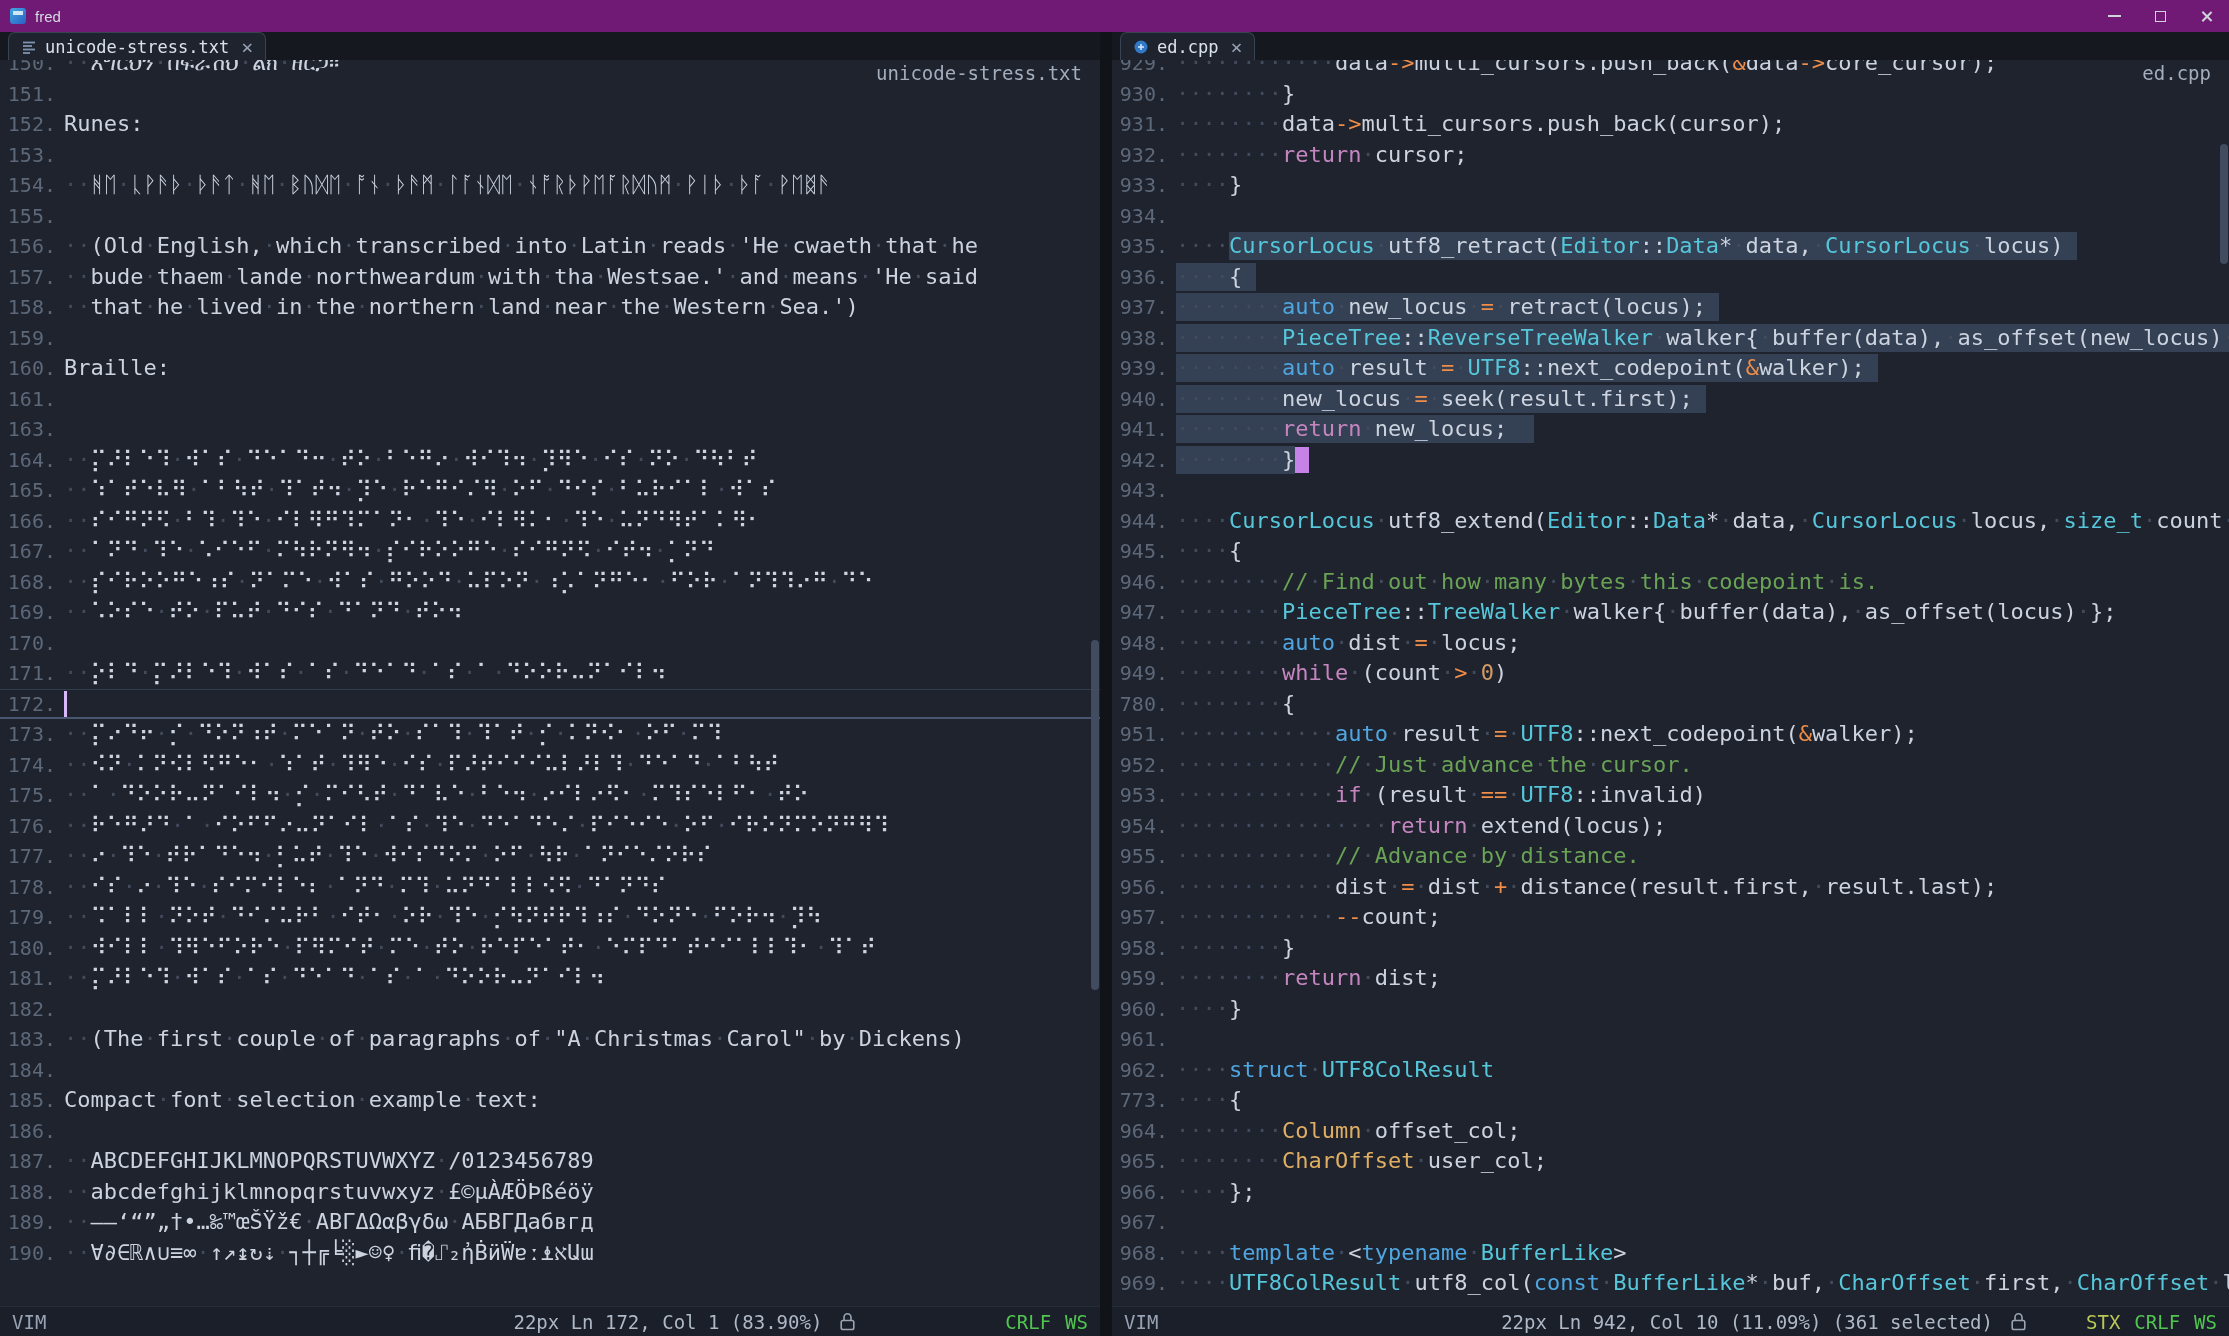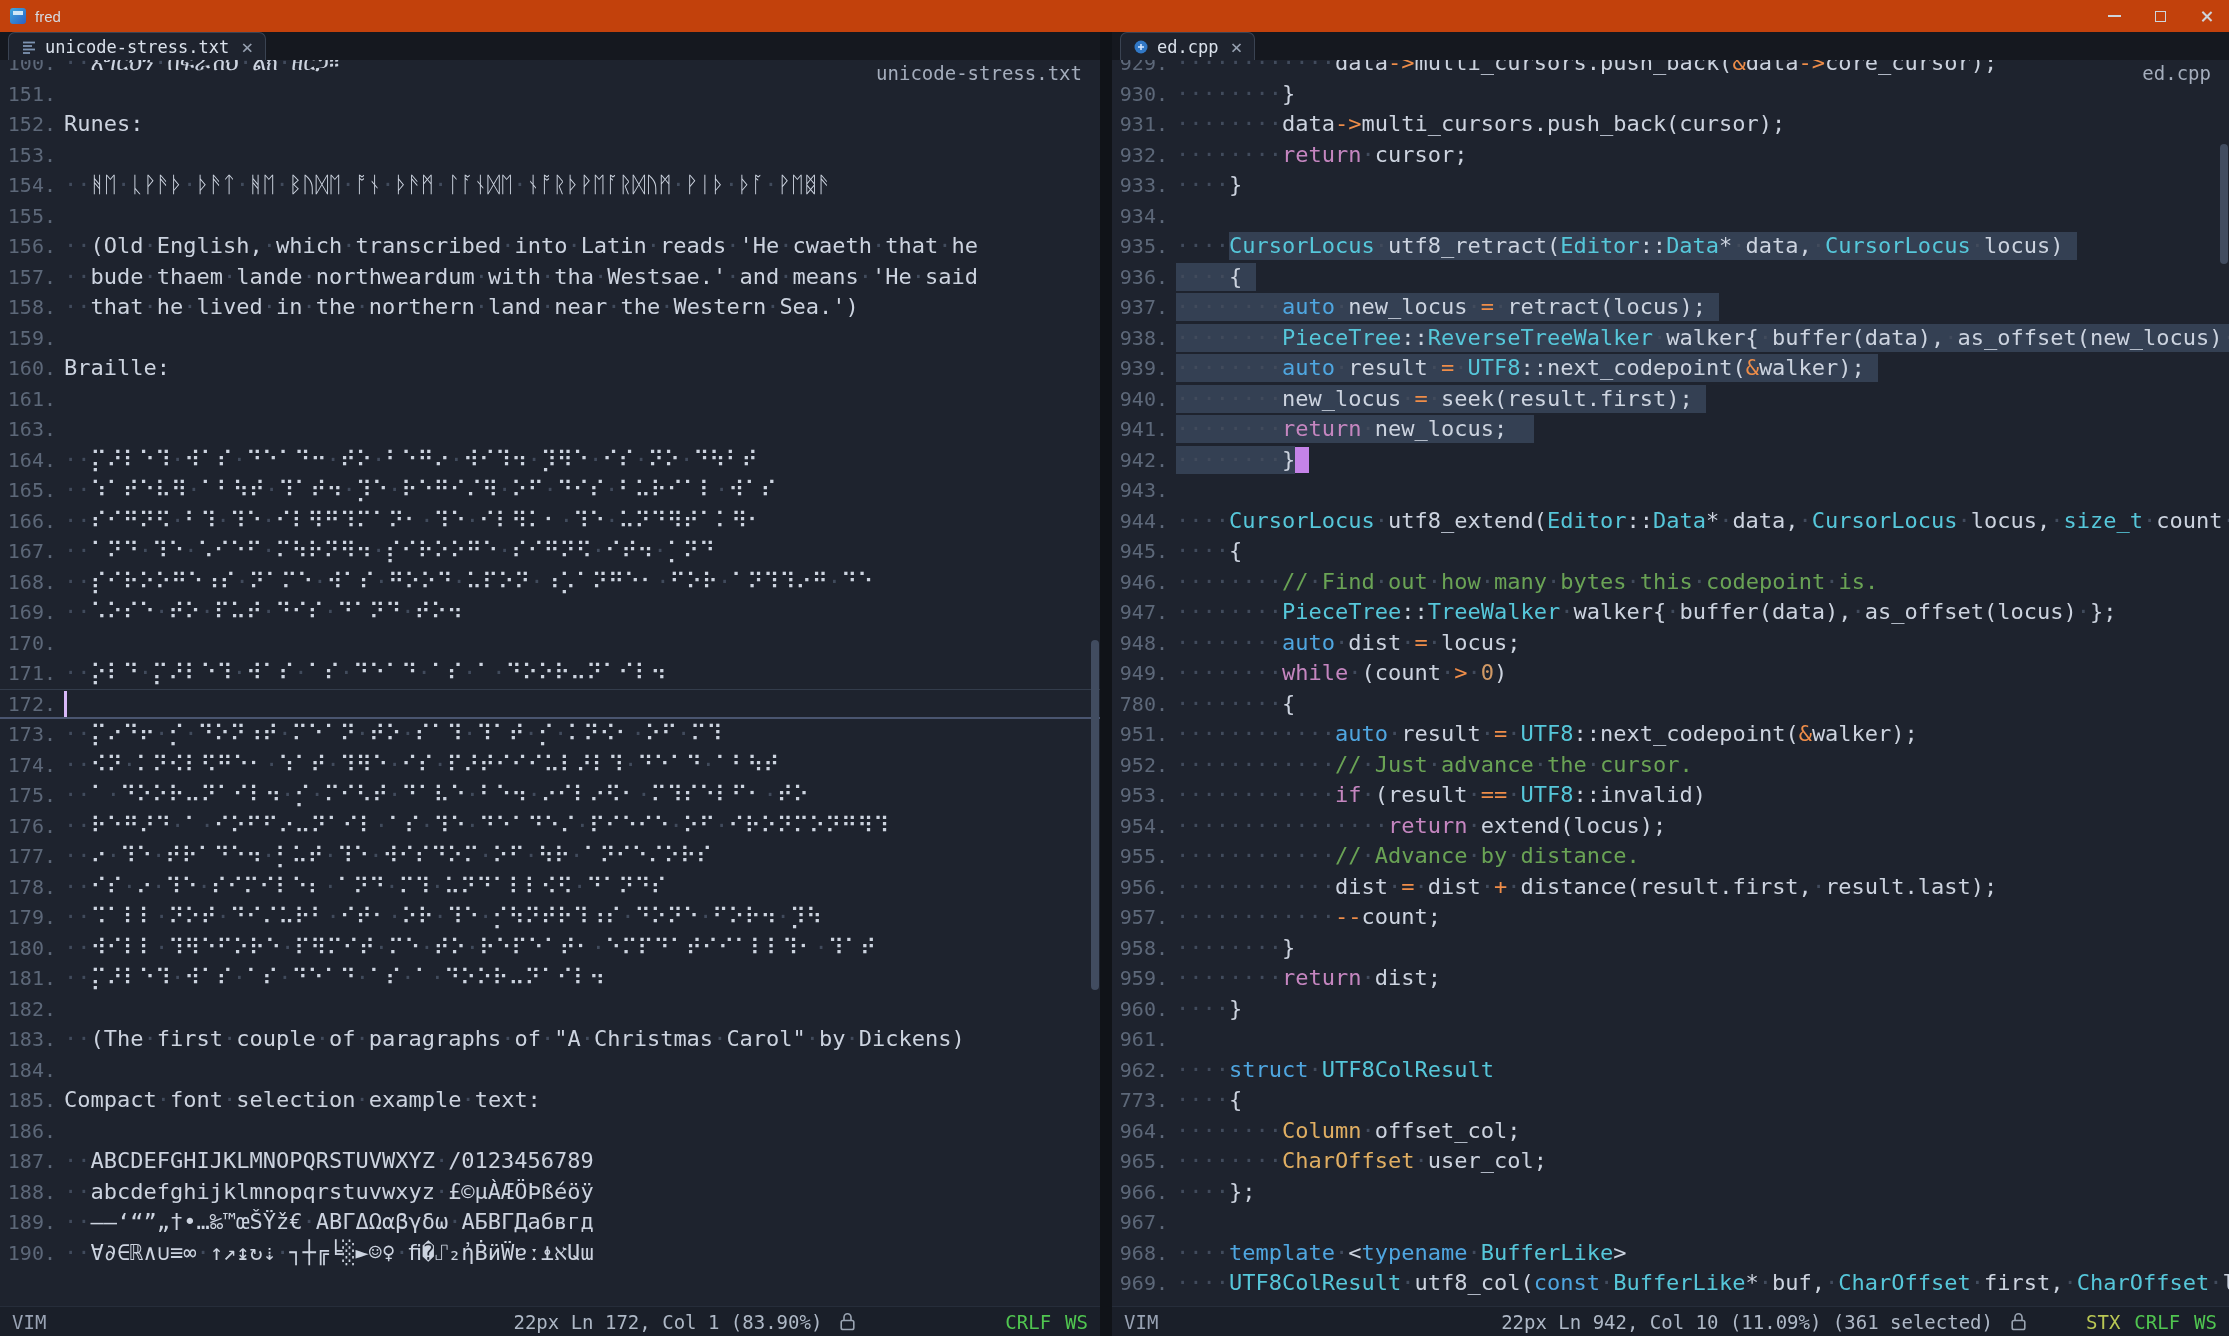--- a/index.html
+++ b/index.html
@@ -2,21 +2,21 @@
 <html><head>
 <meta charset="utf-8">
 <style>
   * { margin:0; padding:0; box-sizing:border-box; }
   html,body { width:2229px; height:1336px; overflow:hidden; background:#14171d;
               font-family:"DejaVu Sans Mono", monospace; }
   .window { position:absolute; inset:0; }
 
   
   .titlebar { position:absolute; left:0; top:0; width:2229px; height:32px;
-              background:#c2410c; display:flex; align-items:center;
+              background:#701a75; display:flex; align-items:center;
               font-family:"Liberation Sans", sans-serif; }
   .app-icon { width:16px; height:16px; margin:0 9px 0 10px; border-radius:3px;
               background:linear-gradient(135deg,#3fa9e0,#2b5fc4); position:relative; }
   .app-icon::after{ content:""; position:absolute; left:3px; top:3px; width:10px; height:4px;
               background:#cfe6f7; }
   .window-title { color:#d6dae1; font-size:15px; }
   .win-controls { margin-left:auto; display:flex; height:32px; }
   .win-btn { width:46px; height:32px; display:flex; align-items:center; justify-content:center; }
   .glyph-min { width:13px; height:2px; background:#cfd4db; }
   .glyph-max { width:11px; height:11px; border:1.6px solid #cfd4db; }
@@ -101,21 +101,21 @@
               </g>
             </svg>
         </span>
         <span>unicode-stress.txt</span>
         <span class="tab-close">×</span>
       </div>
     </div>
     <div class="textarea">
       <div class="filename-overlay">unicode-stress.txt</div>
       <div class="lines" id="left-lines">
-          <div class="row"><span class="lnum">100.</span><span class="code"><span class="wsdot">·</span><span class="wsdot">·</span><span>እግርህን</span><span class="wsdot">·</span><span>በፍራሽህ</span><span class="wsdot">·</span><span>ልክ</span><span class="wsdot">·</span><span>ዘርጋ።</span></span></div>
+          <div class="row"><span class="lnum">150.</span><span class="code"><span class="wsdot">·</span><span class="wsdot">·</span><span>እግርህን</span><span class="wsdot">·</span><span>በፍራሽህ</span><span class="wsdot">·</span><span>ልክ</span><span class="wsdot">·</span><span>ዘርጋ።</span></span></div>
           <div class="row"><span class="lnum">151.</span><span class="code"></span></div>
           <div class="row"><span class="lnum">152.</span><span class="code"><span>Runes:</span></span></div>
           <div class="row"><span class="lnum">153.</span><span class="code"></span></div>
           <div class="row"><span class="lnum">154.</span><span class="code"><span class="wsdot">·</span><span class="wsdot">·</span><span>ᚻᛖ</span><span class="wsdot">·</span><span>ᚳᚹᚫᚦ</span><span class="wsdot">·</span><span>ᚦᚫᛏ</span><span class="wsdot">·</span><span>ᚻᛖ</span><span class="wsdot">·</span><span>ᛒᚢᛞᛖ</span><span class="wsdot">·</span><span>ᚩᚾ</span><span class="wsdot">·</span><span>ᚦᚫᛗ</span><span class="wsdot">·</span><span>ᛚᚪᚾᛞᛖ</span><span class="wsdot">·</span><span>ᚾᚩᚱᚦᚹᛖᚪᚱᛞᚢᛗ</span><span class="wsdot">·</span><span>ᚹᛁᚦ</span><span class="wsdot">·</span><span>ᚦᚪ</span><span class="wsdot">·</span><span>ᚹᛖᛥᚫ</span></span></div>
           <div class="row"><span class="lnum">155.</span><span class="code"></span></div>
           <div class="row"><span class="lnum">156.</span><span class="code"><span class="wsdot">·</span><span class="wsdot">·</span><span>(Old</span><span class="wsdot">·</span><span>English,</span><span class="wsdot">·</span><span>which</span><span class="wsdot">·</span><span>transcribed</span><span class="wsdot">·</span><span>into</span><span class="wsdot">·</span><span>Latin</span><span class="wsdot">·</span><span>reads</span><span class="wsdot">·</span><span>'He</span><span class="wsdot">·</span><span>cwaeth</span><span class="wsdot">·</span><span>that</span><span class="wsdot">·</span><span>he</span></span></div>
           <div class="row"><span class="lnum">157.</span><span class="code"><span class="wsdot">·</span><span class="wsdot">·</span><span>bude</span><span class="wsdot">·</span><span>thaem</span><span class="wsdot">·</span><span>lande</span><span class="wsdot">·</span><span>northweardum</span><span class="wsdot">·</span><span>with</span><span class="wsdot">·</span><span>tha</span><span class="wsdot">·</span><span>Westsae.'</span><span class="wsdot">·</span><span>and</span><span class="wsdot">·</span><span>means</span><span class="wsdot">·</span><span>'He</span><span class="wsdot">·</span><span>said</span></span></div>
           <div class="row"><span class="lnum">158.</span><span class="code"><span class="wsdot">·</span><span class="wsdot">·</span><span>that</span><span class="wsdot">·</span><span>he</span><span class="wsdot">·</span><span>lived</span><span class="wsdot">·</span><span>in</span><span class="wsdot">·</span><span>the</span><span class="wsdot">·</span><span>northern</span><span class="wsdot">·</span><span>land</span><span class="wsdot">·</span><span>near</span><span class="wsdot">·</span><span>the</span><span class="wsdot">·</span><span>Western</span><span class="wsdot">·</span><span>Sea.')</span></span></div>
           <div class="row"><span class="lnum">159.</span><span class="code"></span></div>
           <div class="row"><span class="lnum">160.</span><span class="code"><span>Braille:</span></span></div>

